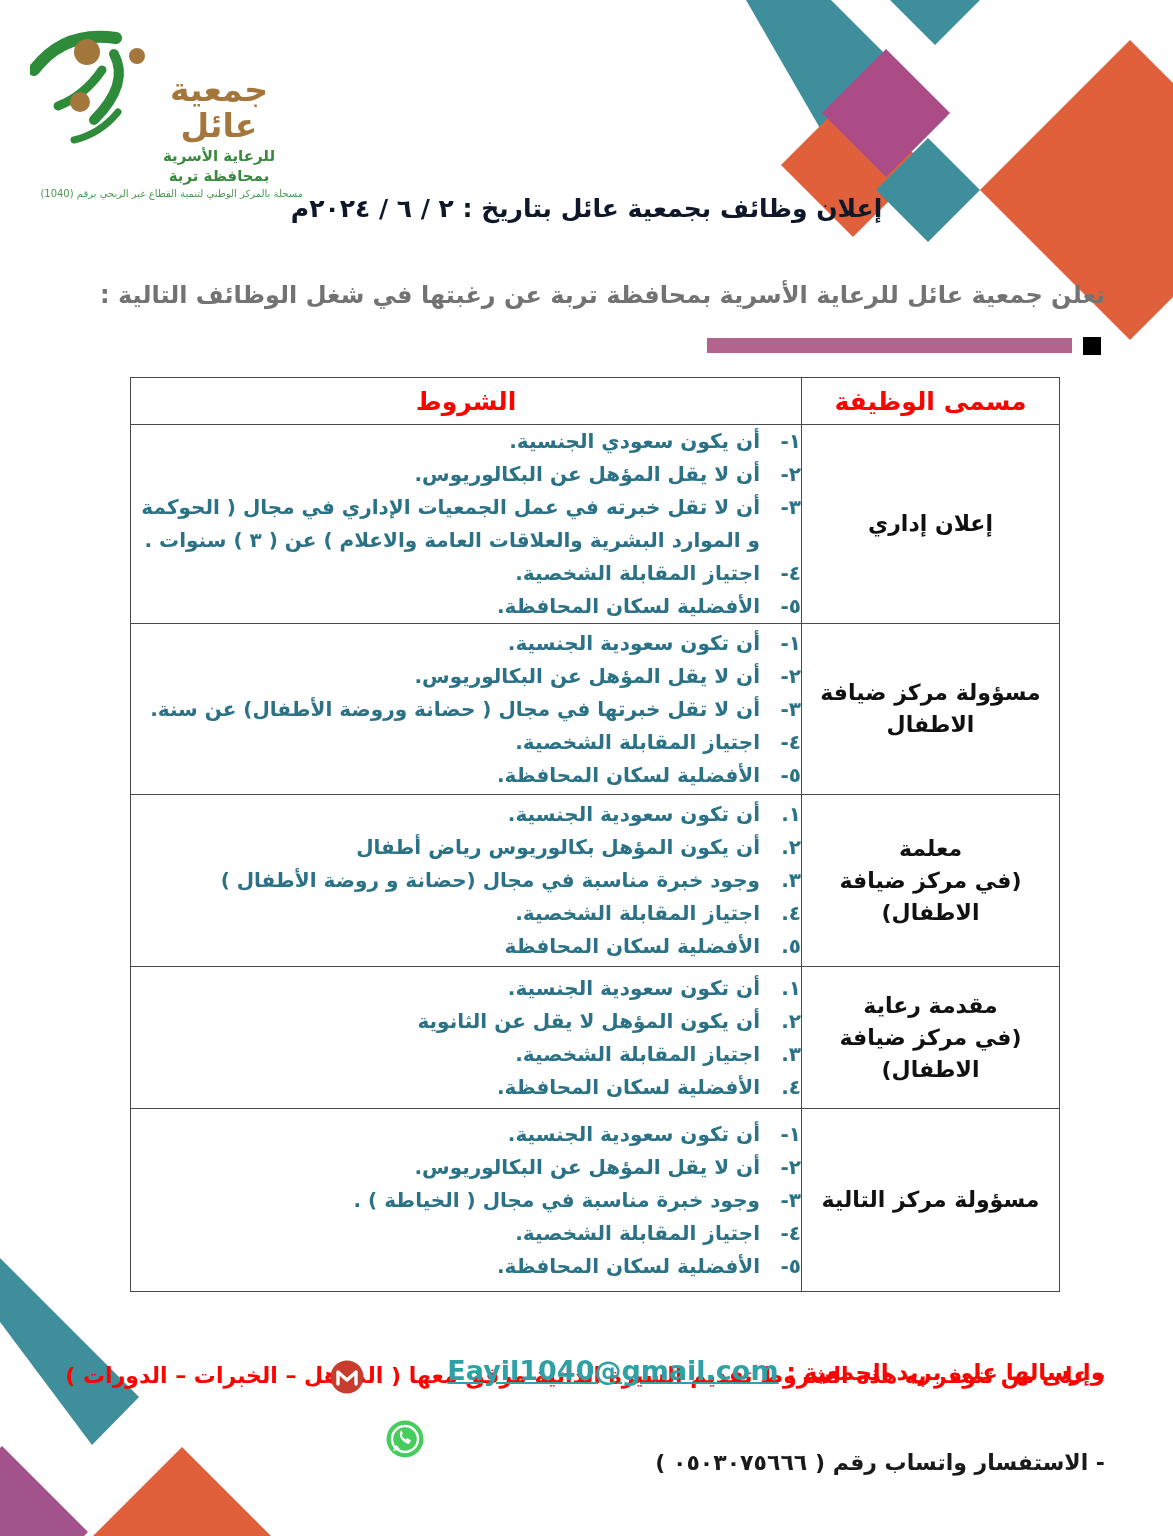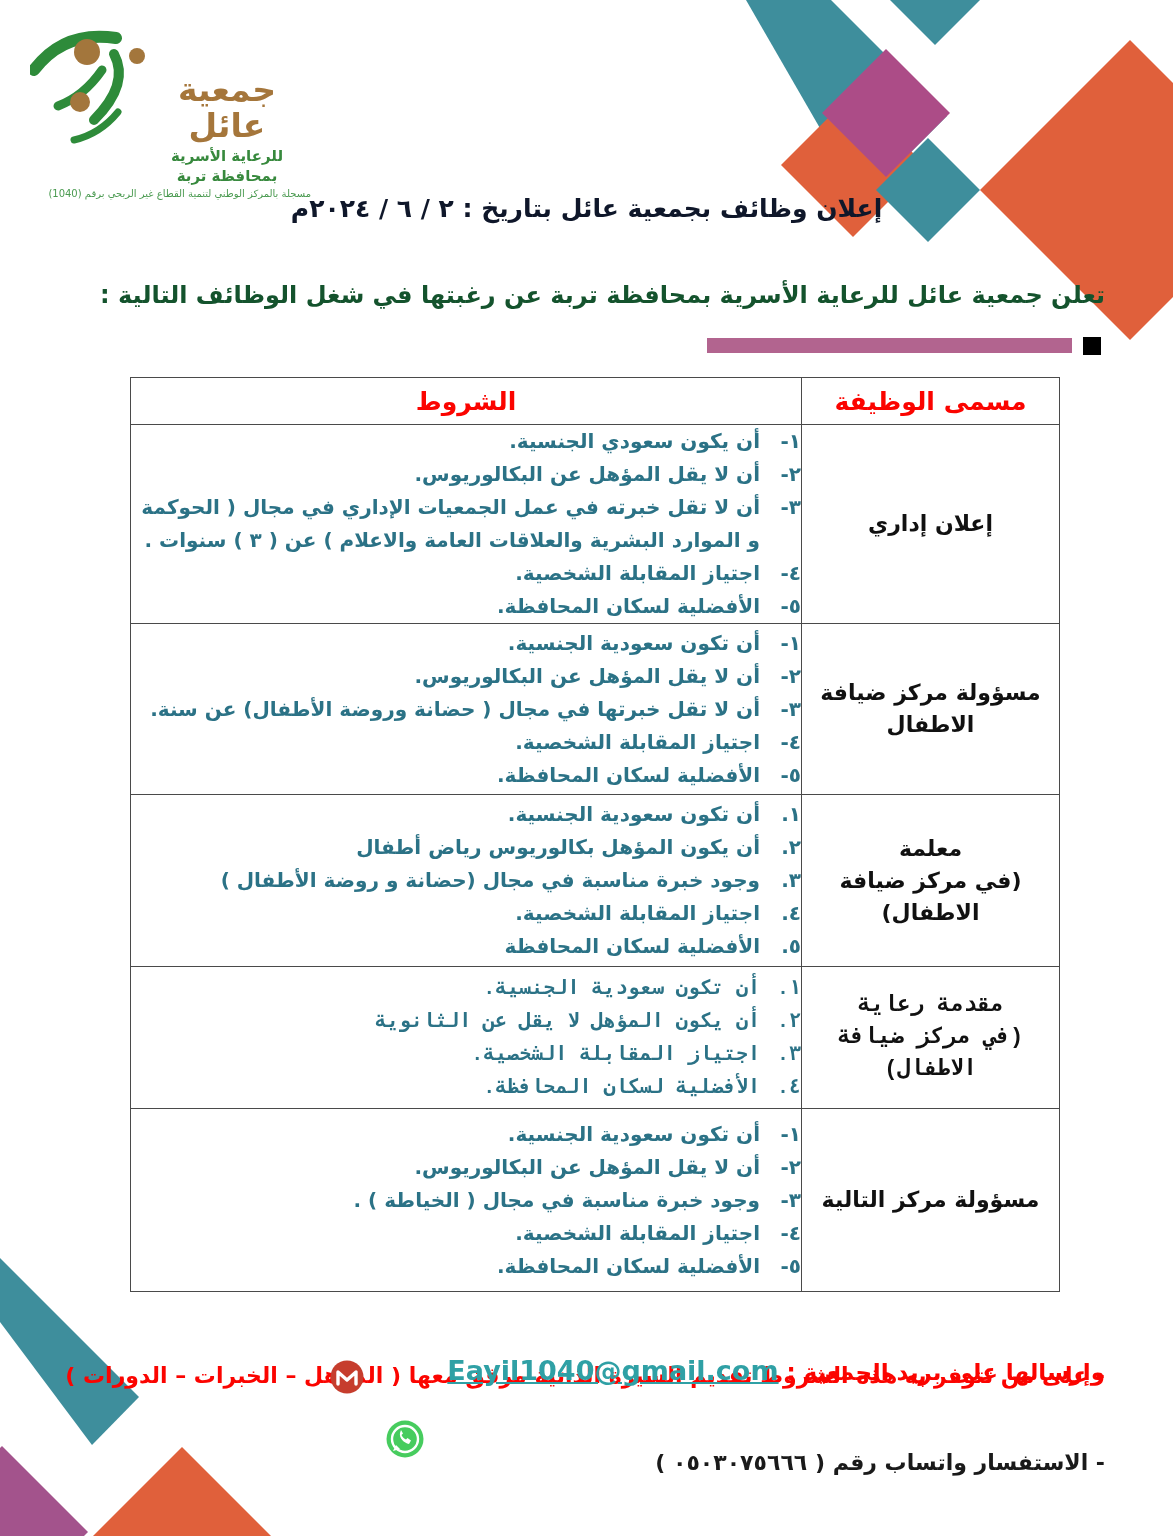--- a/index.html
+++ b/index.html
@@ -6,45 +6,45 @@
   .page{
     position:relative; width:1173px; height:1536px; margin:0 auto;
     background:#ffffff; overflow:hidden; direction:rtl;
     font-family:"DejaVu Sans", sans-serif; font-weight:bold; color:#1c1c1c;
   }
   .deco{position:absolute; inset:0; width:100%; height:100%; pointer-events:none;}
 
   
   .logo{position:absolute; left:30px; top:20px; width:285px; height:160px; direction:rtl;}
   .logo-mark{position:absolute; left:0; top:2px;}
-  .logo-text{position:absolute; right:4px; top:52px; text-align:center; width:168px;}
+  .logo-text{position:absolute; right:12px; top:52px; text-align:center; width:168px;}
   .logo-name{font-size:33px; color:#a5763b; line-height:36px;}
   .logo-tagline{font-size:15px; color:#37893d; line-height:20px; margin-top:2px;}
   .logo-reg{font-size:10px; color:#4a9a50; font-weight:normal; margin-top:2px; white-space:nowrap;}
 
   
   .ann-title{position:absolute; top:194px; left:0; width:100%; text-align:center;
     font-size:25px; color:#0f172a;}
-  .intro{position:absolute; top:281px; right:68px; font-size:24px; color:#14532d;}
+  .intro{position:absolute; top:281px; right:68px; font-size:24px; color:#737373;}
 
   .black-square{position:absolute; left:1083px; top:337px; width:18px; height:18px; background:#000;}
   .purple-bar{position:absolute; left:707px; top:338px; width:365px; height:15px; background:#b2648f;}
 
   
   .jobs-table{position:absolute; left:130px; top:377px; width:930px;
     border-collapse:collapse; table-layout:fixed;}
   .jobs-table th,.jobs-table td{border:1px solid #4a4a4a; padding:0;}
   .jobs-table th{height:46px; font-size:25px; color:#fb0400; text-align:center; font-weight:bold;}
   .col-job{width:258px;}
   .job-cell{text-align:center; vertical-align:middle; font-size:22px; color:#111; line-height:32px;}
   .cond-cell{vertical-align:middle; padding:10px 30px 10px 14px;}
   .cond{display:flex; gap:13px; align-items:flex-start; color:#2b7286; font-size:20px; line-height:33px;}
   .cond-num{min-width:28px; white-space:nowrap;}
   .cond-text{flex:1;}
-  tr.r1{height:192px;} tr.r2{height:171px;} tr.r3{height:172px;} tr.r4{height:142px;font-family:Liberation Mono, monospace;} tr.r5{height:183px;}
+  tr.r1{height:192px;} tr.r2{height:171px;} tr.r3{height:172px;} tr.r4{height:142px;} tr.r5{height:183px;}
 
   
   .note-red{position:absolute; top:1363px; right:68px; font-size:22px; color:#fb0400;}
   .email-line{position:absolute; top:1355px; right:68px; font-size:23px; color:#fb0400;}
   .email-link{font-size:27px; color:#2fa0a5; text-decoration:underline; direction:ltr; unicode-bidi:embed;}
   .note-black{position:absolute; right:68px; font-size:22px; color:#1a1a1a;margin-top:32px;}
   .wa-note{top:1418px;} .deadline-note{top:1466px;}
   .gmail-icon{position:absolute; left:330px; top:1360px;}
   .wa-icon{position:absolute; left:386px; top:1420px;}
 </style>

